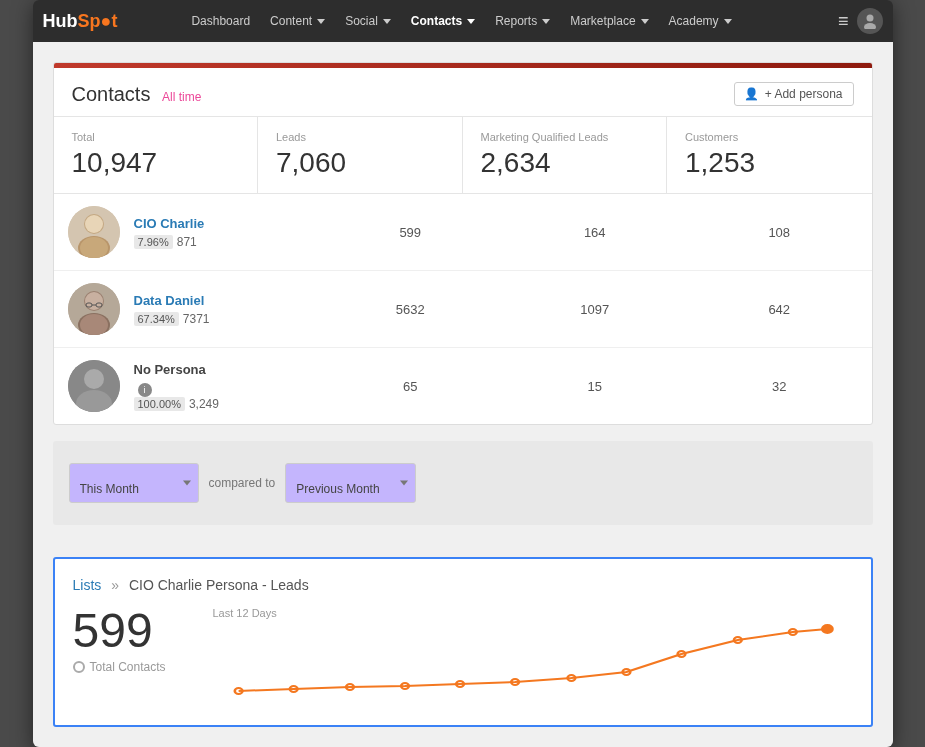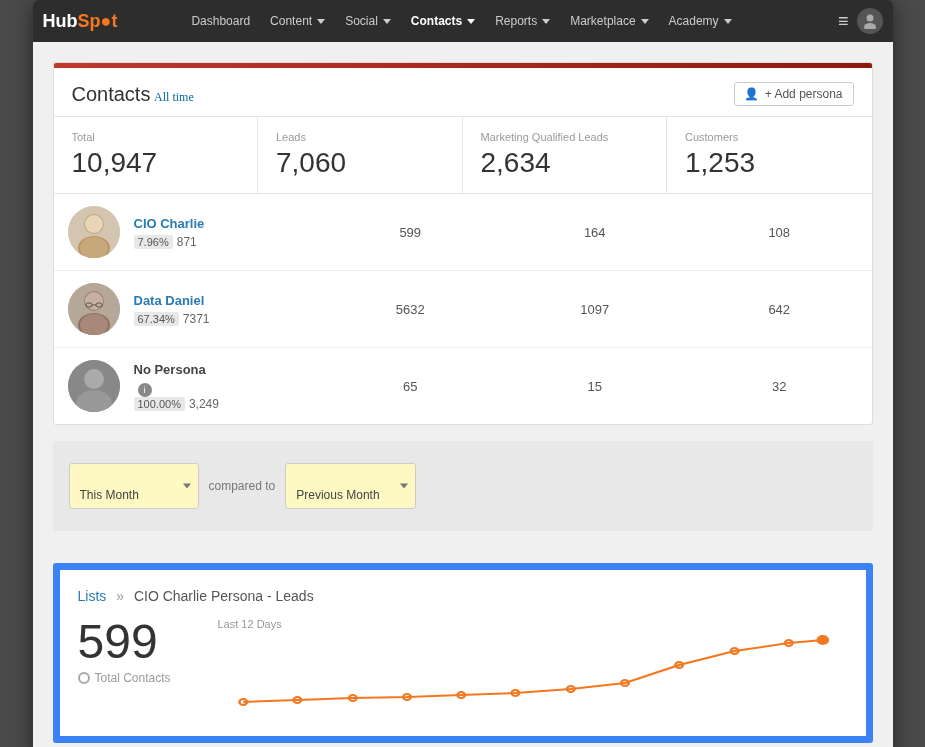--- a/index.html
+++ b/index.html
@@ -114,22 +114,22 @@
       padding: 14px 18px 10px;
       border-bottom: 1px solid #e5e5e5;
     }
     .card-title {
       font-size: 20px;
       font-weight: 300;
       color: #333;
     }
     .card-subtitle {
       font-size: 12px;
-      color: #0369a1;
-      font-family: Liberation Serif, serif;
+      color: #ec4899;
+      margin-left: 8px;
     }
     .add-persona-btn {
       background: none;
       border: 1px solid #ccc;
       border-radius: 3px;
       color: #555;
       font-size: 12px;
       padding: 4px 10px;
       cursor: pointer;
       display: flex;
@@ -248,45 +248,45 @@
     .filter-label {
       font-size: 12px;
       color: #777;
     }
     .select-wrapper {
       position: relative;
     }
     .filter-select {
       appearance: none;
       -webkit-appearance: none;
-      background: #fef9c3;
+      background: #c4b5fd;
       border: 1px solid #ccc;
       border-radius: 3px;
-      padding: 24px 28px 6px 10px;
+      padding: 18px 28px 6px 10px;
       font-size: 12px;
       color: #444;
       cursor: pointer;
       min-width: 130px;
     }
     .select-caret {
       position: absolute;
       right: 8px;
       top: 50%;
       transform: translateY(-50%);
       pointer-events: none;
       border-left: 4px solid transparent;
       border-right: 4px solid transparent;
       border-top: 5px solid #777;
     }
 
     
     .bottom-card {
       background: #fff;
       border-radius: 3px;
-      border: 7px solid #3b82f6;
+      border: 2px solid #3b82f6;
       padding: 18px;
       margin-top: 32px;
     }
     .breadcrumb {
       font-size: 14px;
       color: #555;
       margin-bottom: 14px;
     }
     .breadcrumb .bc-link {
       color: #2a7bb5;

